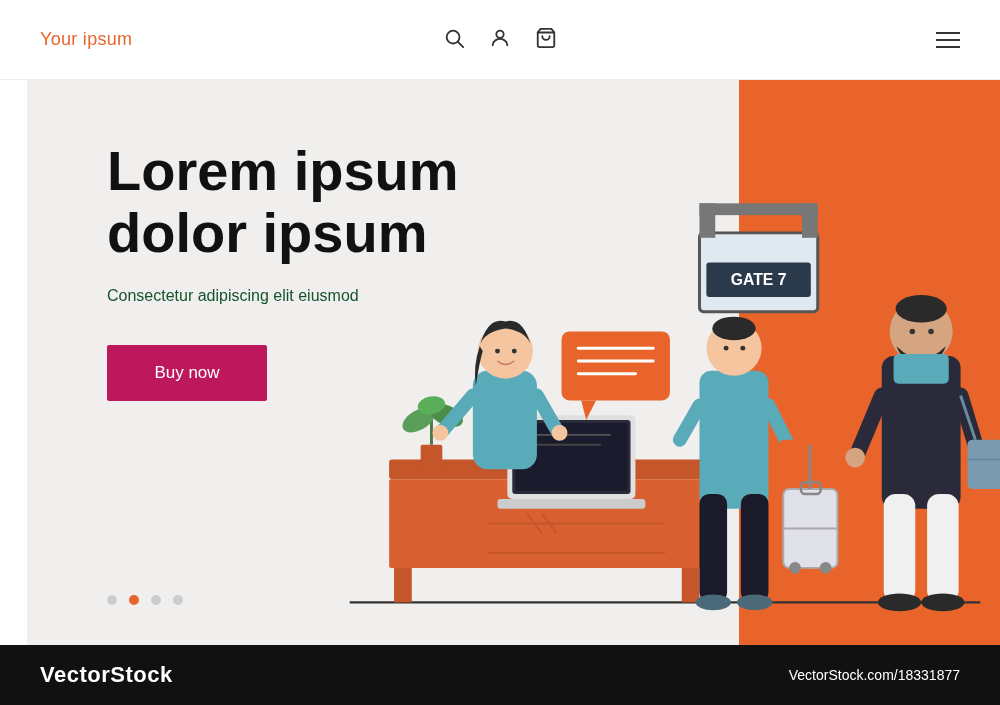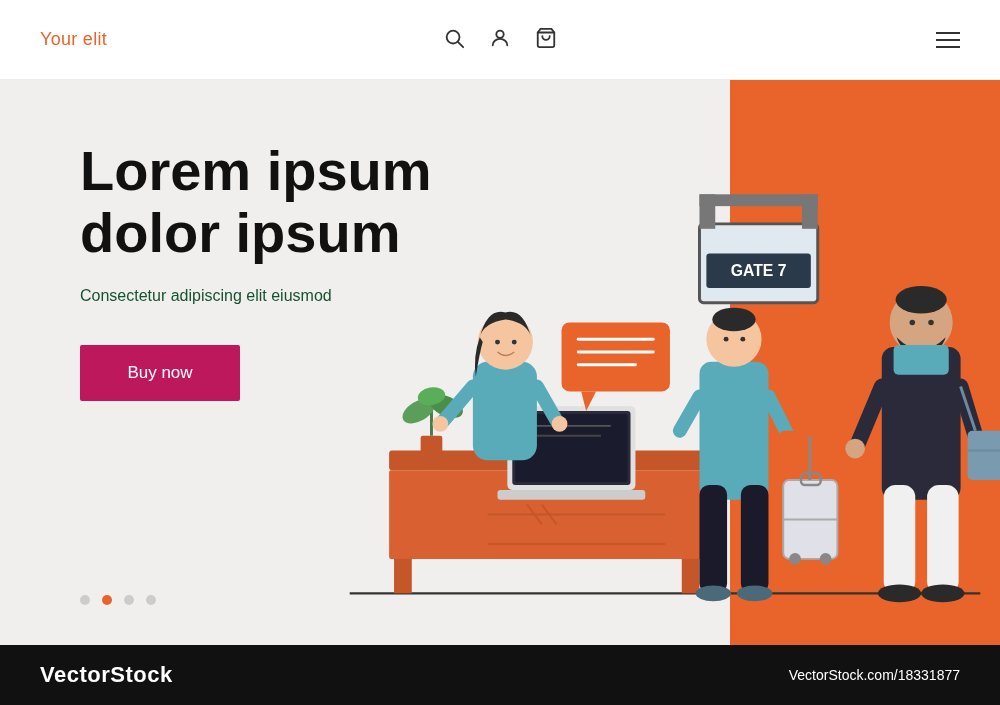--- a/index.html
+++ b/index.html
@@ -50,20 +50,21 @@
       width: 24px;
       height: 2px;
       background: #333;
     }
 
     
     .main {
       display: flex;
       height: calc(705px - 80px - 60px);
       position: relative;
+      padding-left: 27px;
     }
 
     
     .left-panel {
       width: 730px;
       background: #f0efed;
       padding: 60px 80px;
       position: relative;
       display: flex;
       flex-direction: column;
@@ -120,21 +121,21 @@
     
     .right-panel {
       width: 270px;
       background: #e8642a;
       position: relative;
     }
 
     
     .illustration {
       position: absolute;
-      bottom: 13px;
+      bottom: 4px;
       right: 0;
       left: 330px;
       height: 100%;
       pointer-events: none;
     }
 
     
     .footer {
       height: 60px;
       background: #111;
@@ -161,21 +162,21 @@
       left: 0;
       width: 100%;
       height: 100%;
     }
   </style>
 </head>
 <body>
 
 <header class="header">
   <div class="header-left">
-    <span class="brand-name">Your elit</span>
+    <span class="brand-name">Your ipsum</span>
   </div>
   <div class="header-center">
     <span class="header-icon">
       <svg width="22" height="22" viewBox="0 0 24 24" fill="none" stroke="#333" stroke-width="2" stroke-linecap="round">
         <circle cx="11" cy="11" r="7"></circle>
         <line x1="16.5" y1="16.5" x2="22" y2="22"></line>
       </svg>
     </span>
     <span class="header-icon">
       <svg width="22" height="22" viewBox="0 0 24 24" fill="none" stroke="#333" stroke-width="2" stroke-linecap="round">

